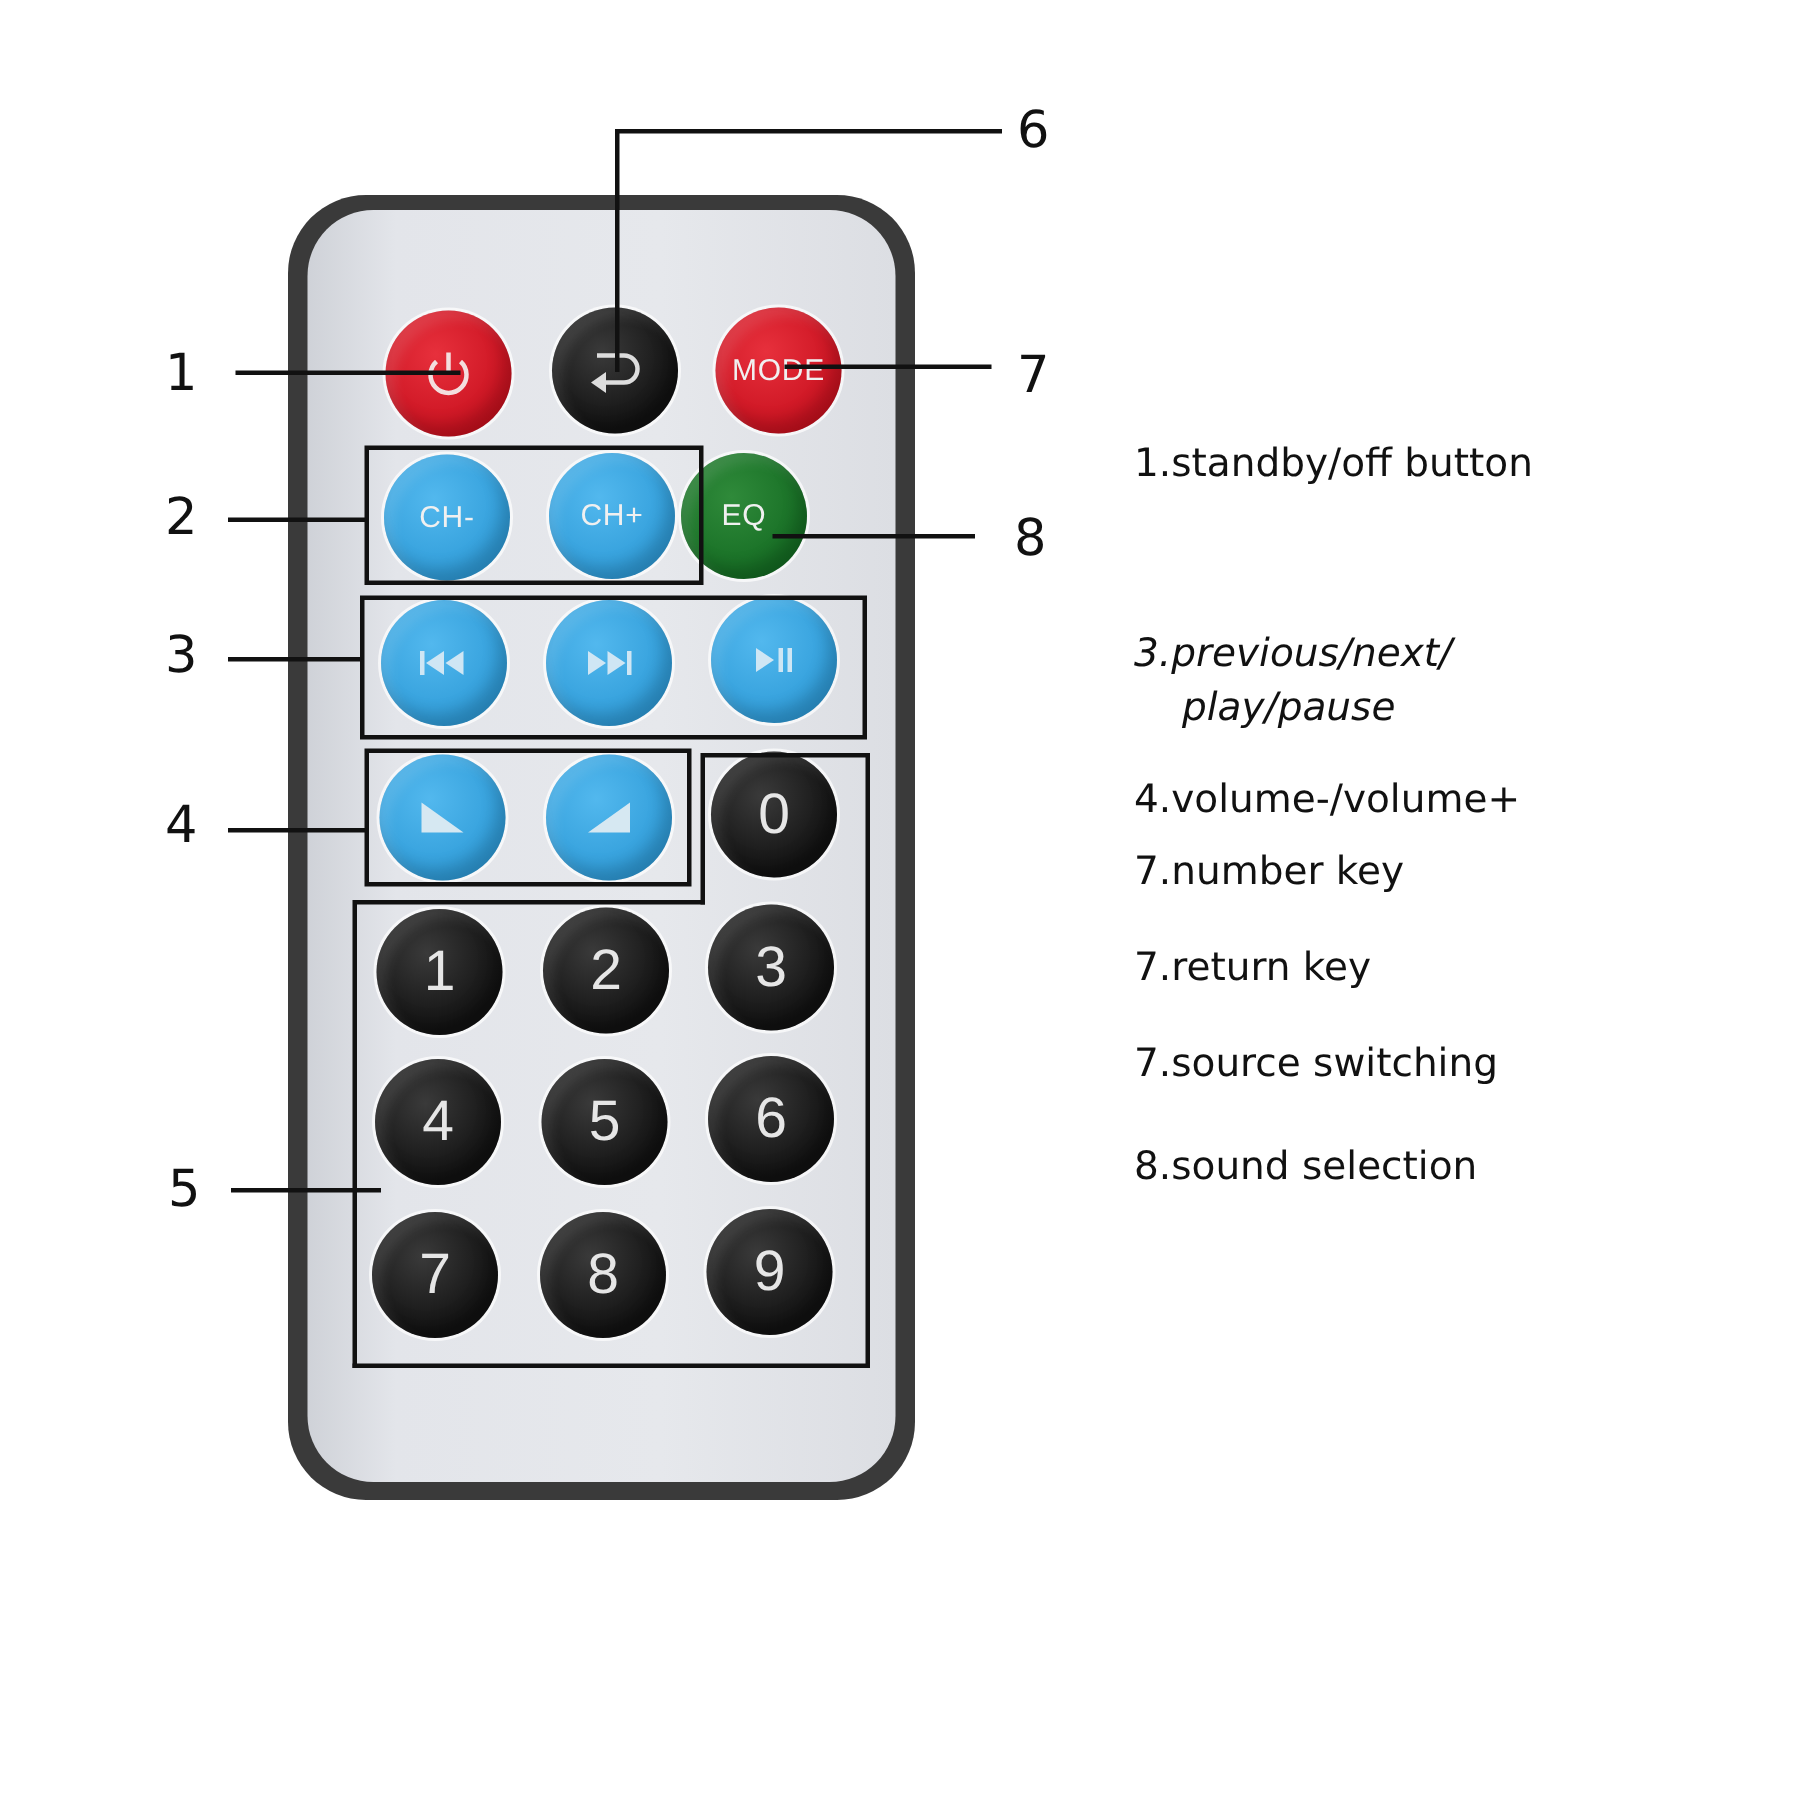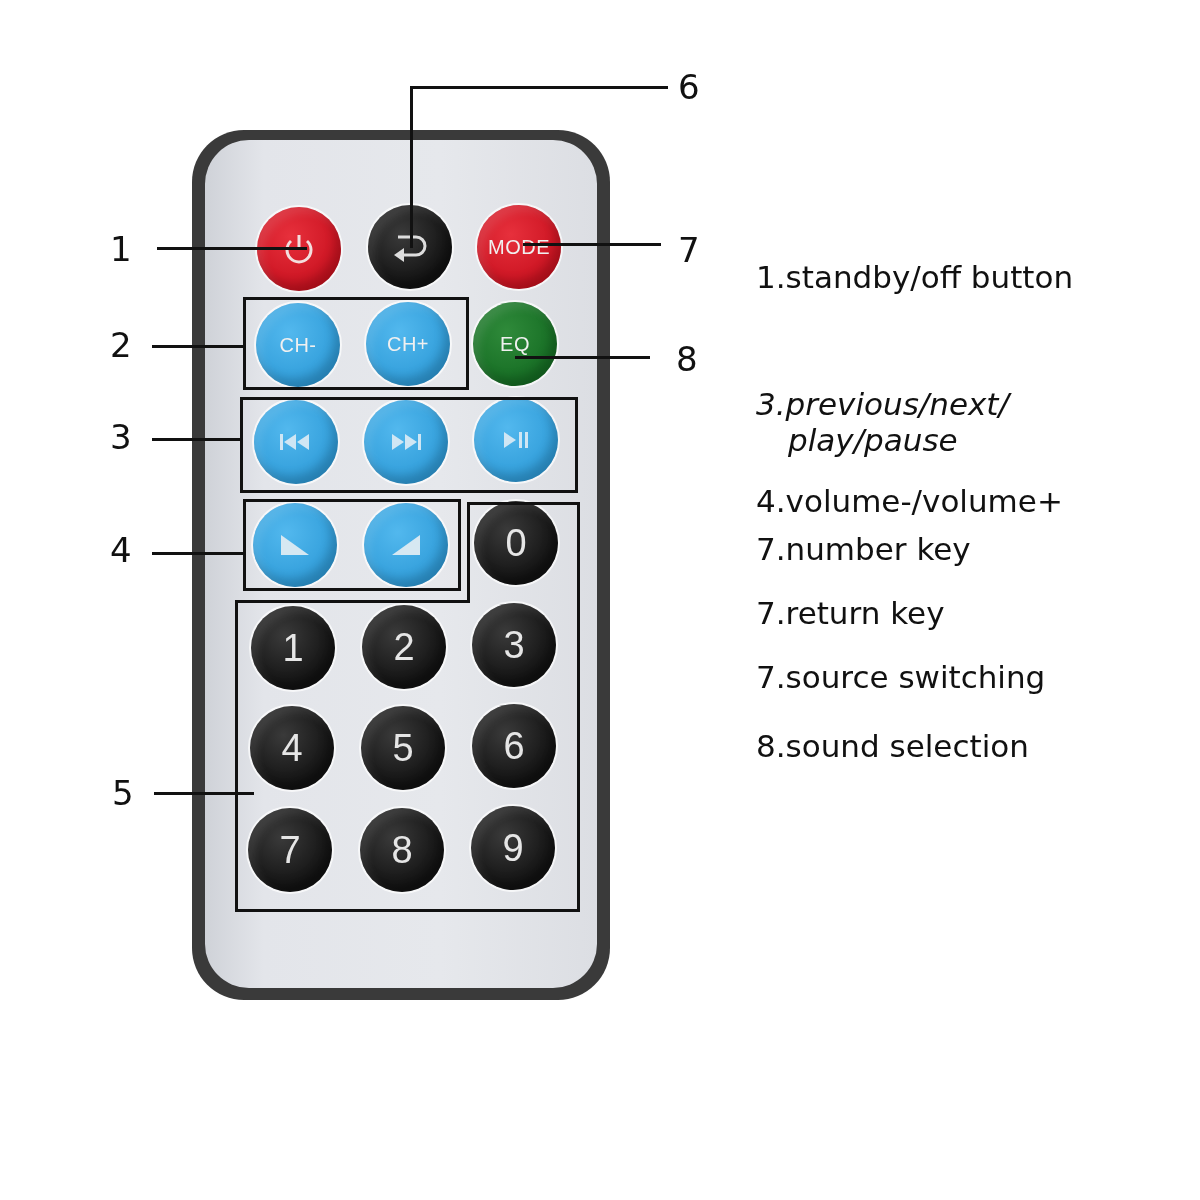--- a/index.html
+++ b/index.html
@@ -21,21 +21,21 @@
 
   
   .box { position:absolute; border:3px solid #111; box-sizing:border-box; }
 
   
   .hline { position:absolute; height:3px; background:#111; }
   .vline { position:absolute; width:3px; background:#111; }
   .callout-num { position:absolute; font-family:"DejaVu Sans", sans-serif; font-size:34px; color:#111; line-height:1; }
 
   
-  .legend-item { position:absolute; left:756px; font-family:"DejaVu Sans", sans-serif; font-size:31px; color:#111; line-height:38px; white-space:nowrap; }
+  .legend-item { position:absolute; left:756px; font-family:"DejaVu Sans", sans-serif; font-size:26px; color:#111; line-height:38px; white-space:nowrap;margin-top:32px; }
   .legend-item .cont { display:block; padding-left:32px; }
 </style>
 </head>
 <body>
 
 <div class="abs remote-shell"></div>
 <div class="abs remote-face"></div>
 
 <div class="btn btn-red" style="left:257px;top:207px;">
   <svg width="40" height="40" viewBox="0 0 40 40">
@@ -52,21 +52,21 @@
 <div class="btn btn-red" style="left:477px;top:205px;">
   <span class="btn-label">MODE</span>
 </div>
 
 <div class="btn btn-blue" style="left:256px;top:303px;">
   <span class="btn-label">CH-</span>
 </div>
 <div class="btn btn-blue" style="left:366px;top:302px;">
   <span class="btn-label">CH+</span>
 </div>
-<div class="btn btn-green" style="left:473px;top:302px;">
+<div class="btn btn-green" style="left:454px;top:302px;">
   <span class="btn-label">EQ</span>
 </div>
 
 <div class="btn btn-blue" style="left:254px;top:400px;">
   <svg width="40" height="24" viewBox="0 0 40 24">
     <rect x="4" y="4" width="3" height="16" fill="#cfe6f4"></rect>
     <polygon points="20,4 8,12 20,20" fill="#cfe6f4"></polygon>
     <polygon points="33,4 21,12 33,20" fill="#cfe6f4"></polygon>
   </svg>
 </div>

